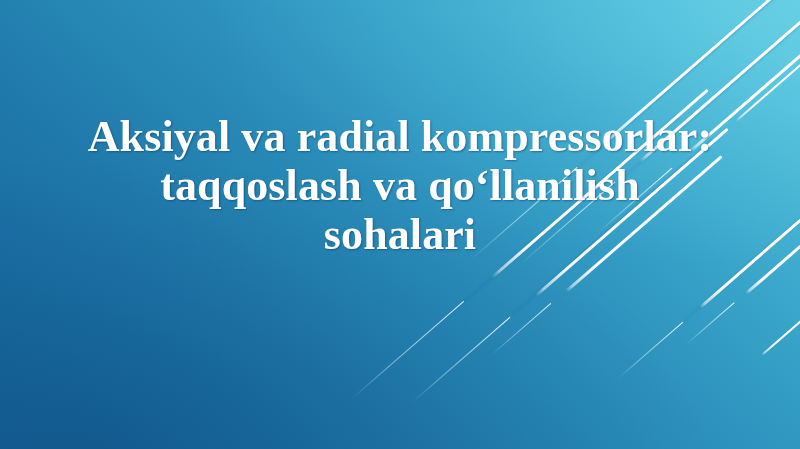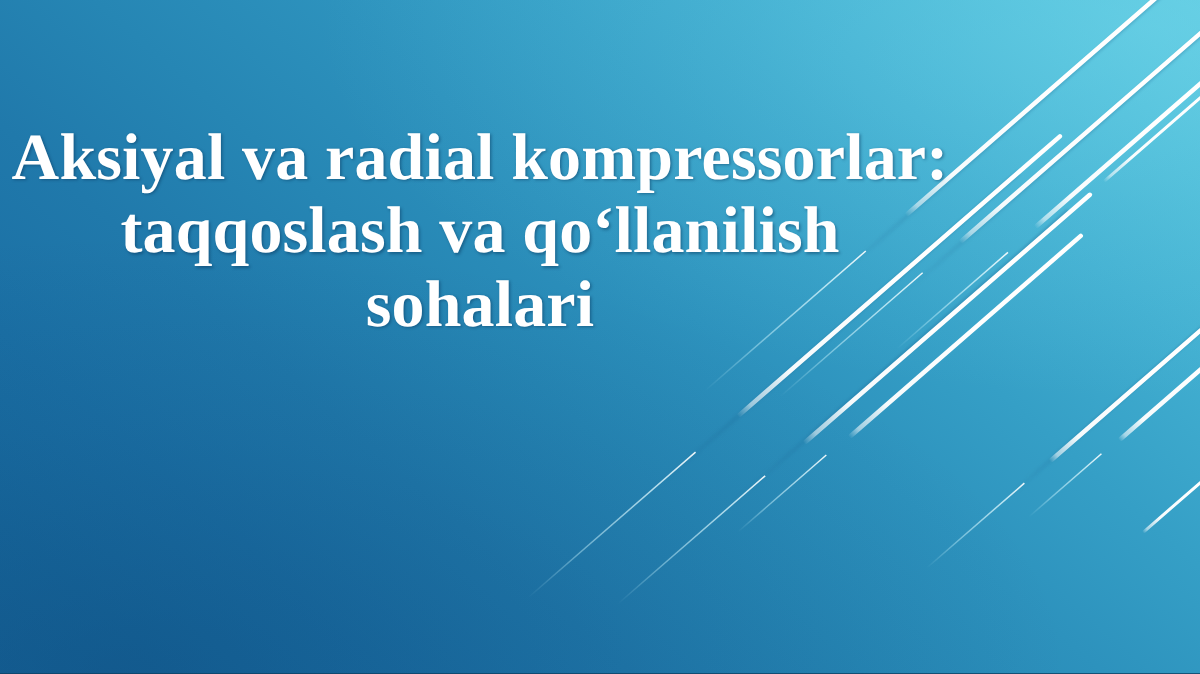--- a/index.html
+++ b/index.html
@@ -93,24 +93,24 @@
         rgba(10,70,120,0.20) 40%,
         rgba(10,70,120,0.26) 100%);
     filter: blur(1.2px);
   }
 
   
   .title-wrap {
     position: absolute;
     left: 0;
     right: 0;
-    top: 80px;
+    top: 112px;
     display: flex;
     flex-direction: column;
-    align-items: flex-start;
+    align-items: center;
     justify-content: flex-start;
     pointer-events: none;
   }
   .title {
     margin: 0;
     width: 640px;
     text-align: center;
     color: #ffffff;
     font-size: 44px;
     font-weight: bold;

